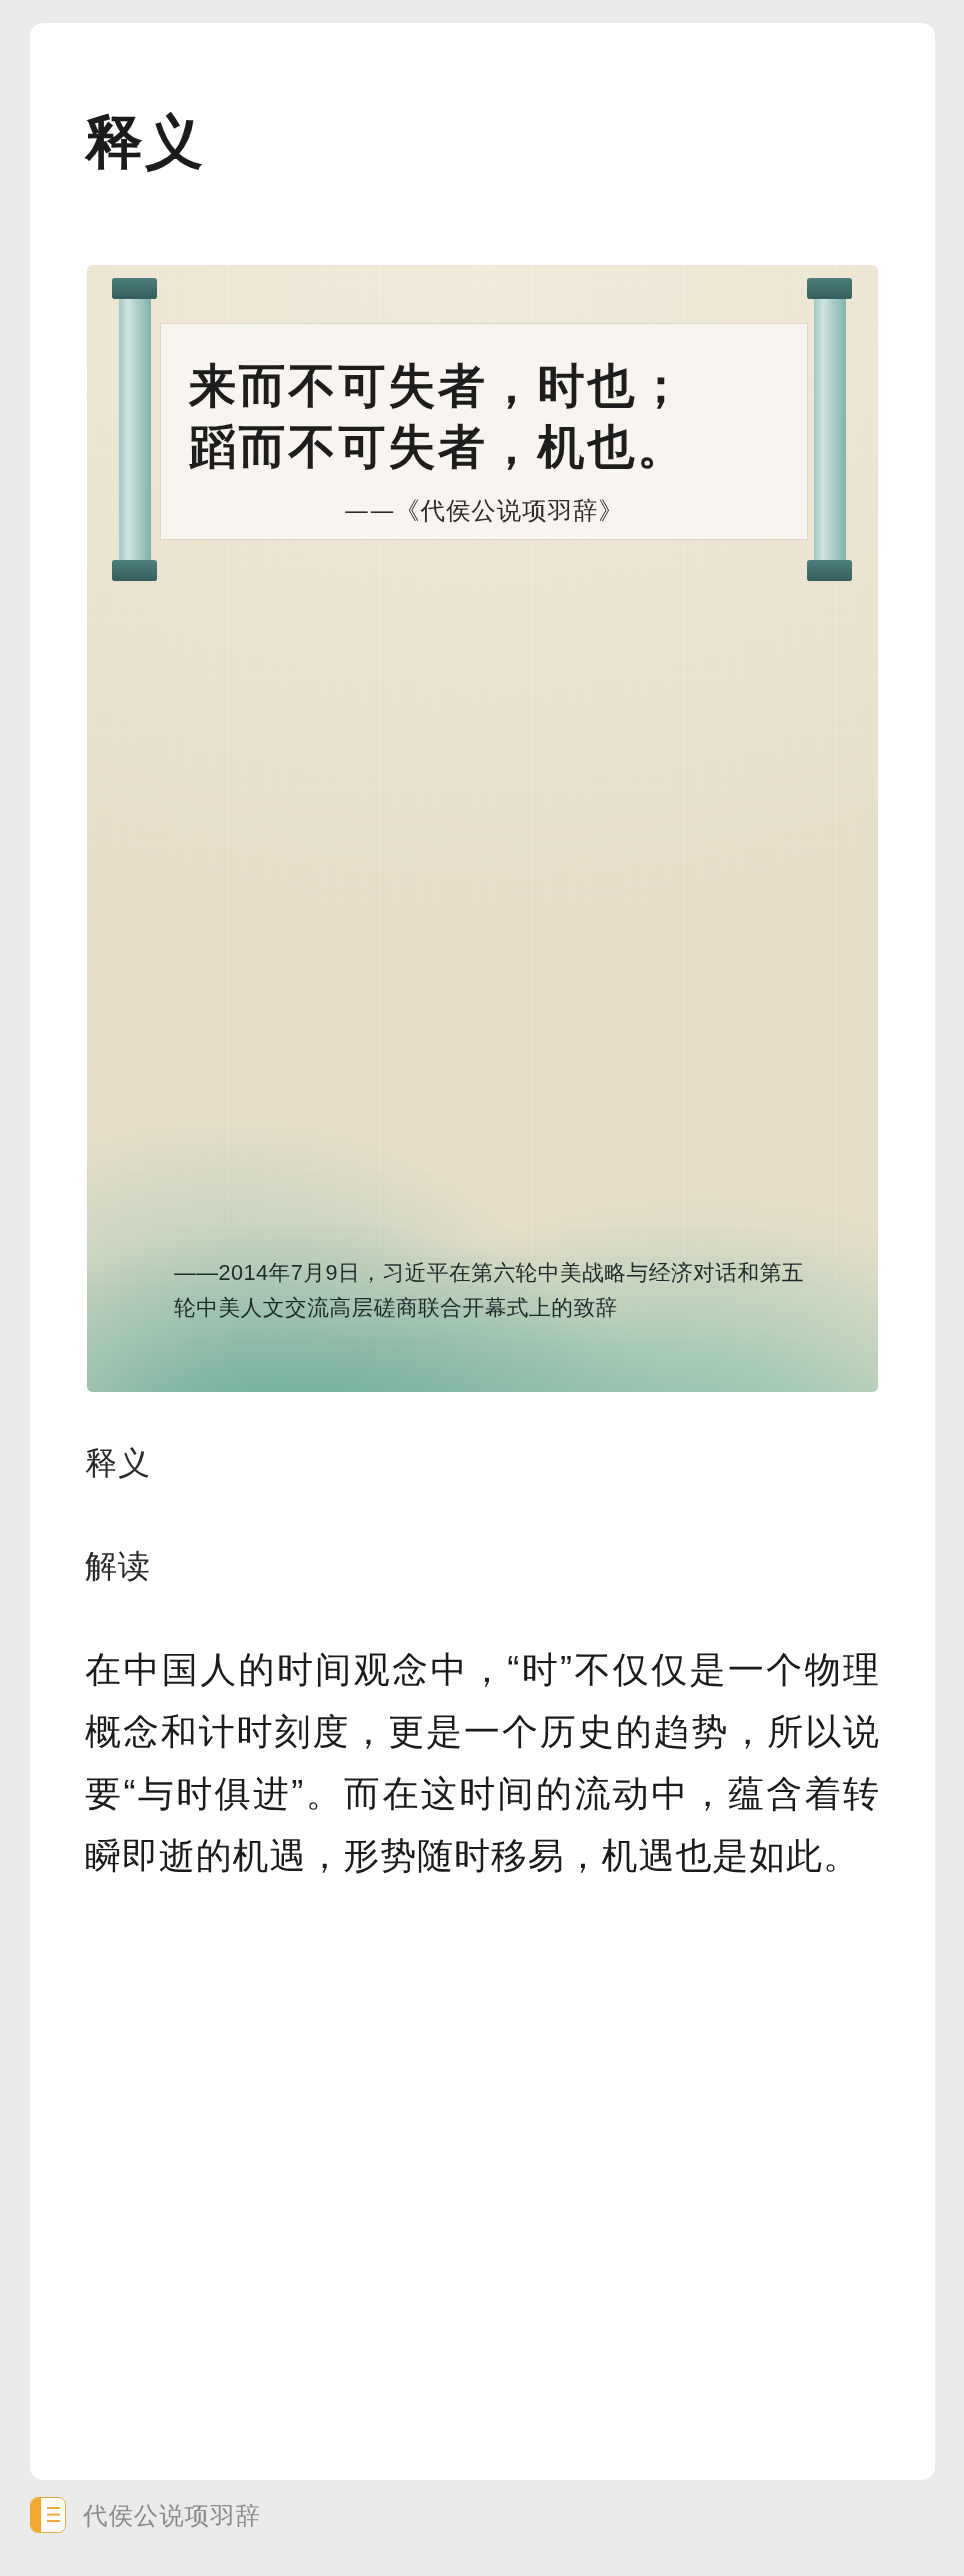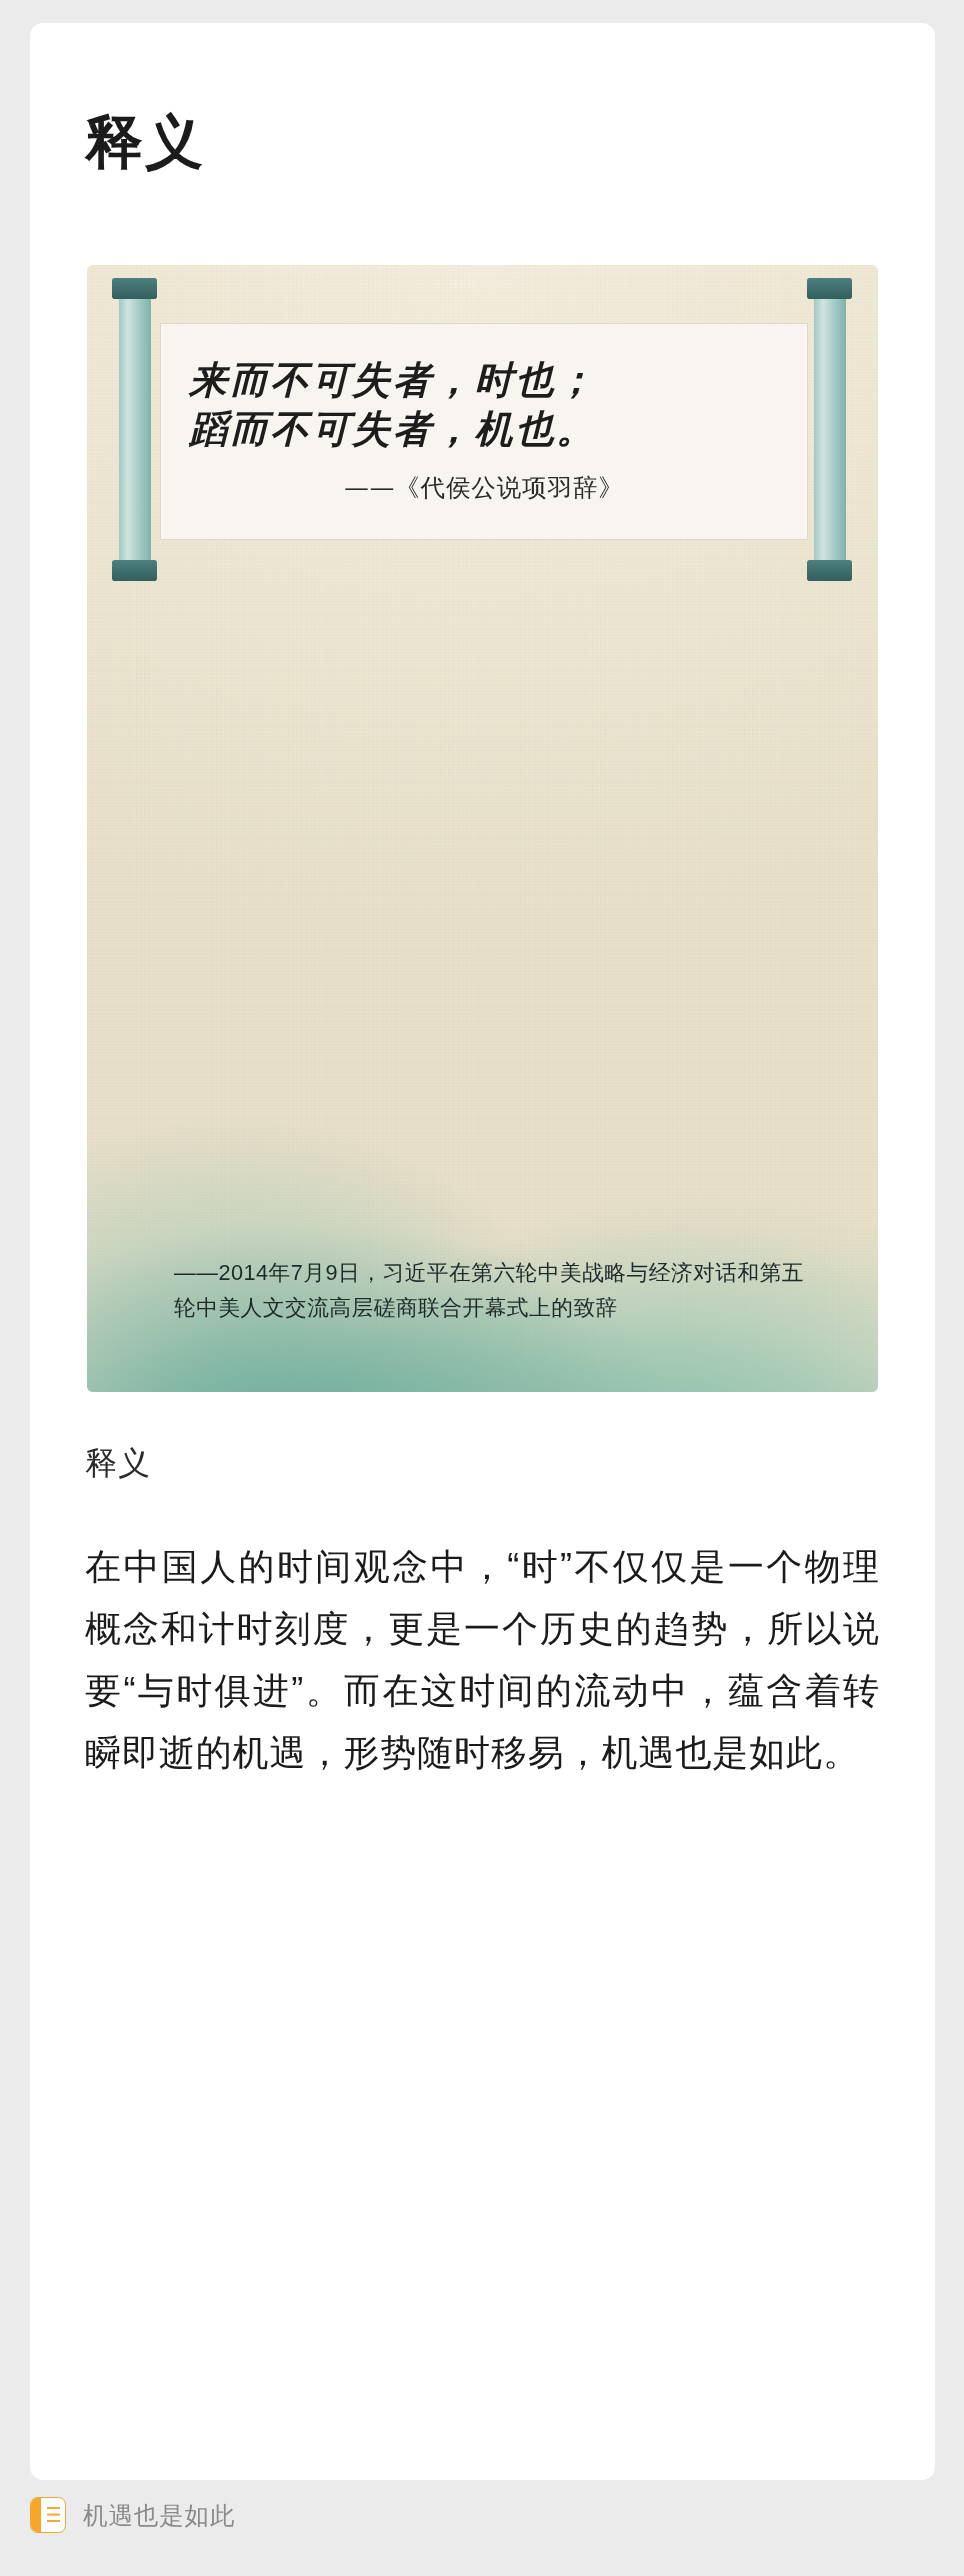--- a/index.html
+++ b/index.html
@@ -109,23 +109,22 @@
     top: 58px;
     width: 648px;
     height: 217px;
     background: #f8f4ef;
     border: 0.9px solid #ded7c8;
     box-sizing: border-box;
     padding: 32px 28px 11.3px 28px;
   }
   .quote-line {
     font-family: "DejaVu Serif", serif;
-    font-size: 38px;
+    font-size: 47px;
     font-weight: bold;
-    font-style: italic;
     color: #1d1d1d;
     letter-spacing: 2.8px;
     line-height: 1.28;
     white-space: nowrap;
   }
   .quote-source {
     margin-top: 17px;
     text-align: center;
     font-family: "DejaVu Serif", serif;
     font-size: 24.5px;
@@ -246,24 +245,25 @@
         <div class="quote-line">蹈而不可失者，机也。</div>
         <div class="quote-source">——《代侯公说项羽辞》</div>
       </div>
 
       <div class="attrib">——2014年7月9日，习近平在第六轮中美战略与经济对话和第五轮中美人文交流高层磋商联合开幕式上的致辞</div>
     </div>
 
     <div class="notes">
       <div class="section-label">释义</div>
 
+      <div class="section-label" style="margin-top:55px">解读</div>
       <div class="paragraph">在中国人的时间观念中，“时”不仅仅是一个物理概念和计时刻度，更是一个历史的趋势，所以说要“与时俱进”。而在这时间的流动中，蕴含着转瞬即逝的机遇，形势随时移易，机遇也是如此。</div>
     </div>
 
   </div>
 
   <div class="footer">
     <div class="footer-icon"></div>
-    <div class="footer-text">机遇也是如此</div>
+    <div class="footer-text">代侯公说项羽辞</div>
   </div>
 
 </div>
 
 
 </body></html>

